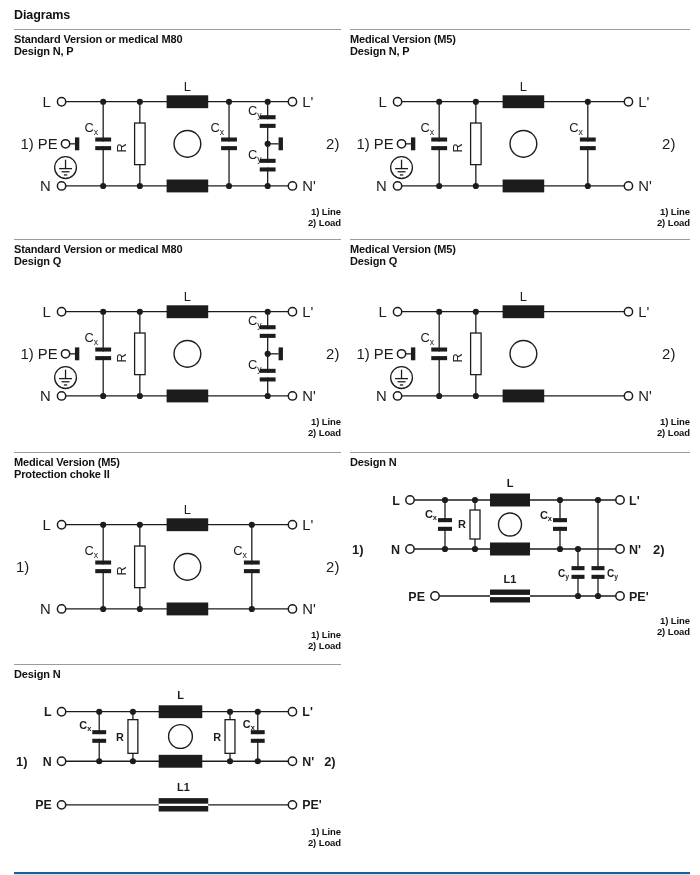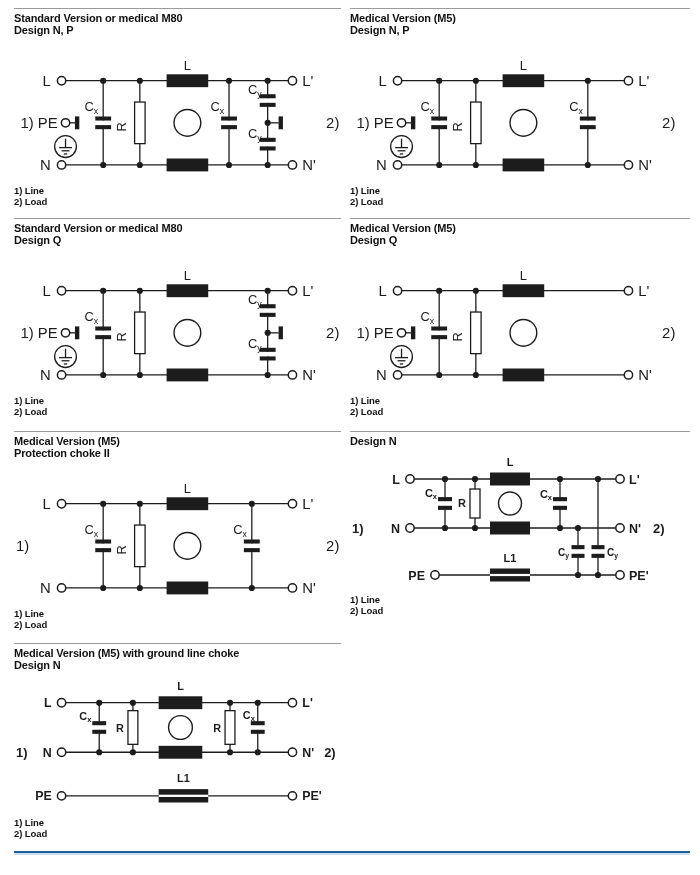--- a/index.html
+++ b/index.html
@@ -14,27 +14,28 @@
     grid-template-columns:327px 340px;
     grid-template-rows:210px 213px 212px 197px;
     column-gap:9px;
   }
   section { border-top:1px solid #9b9b9b; padding-top:3px; box-sizing:border-box; overflow:hidden; }
   section.empty { border-top:none; }
   .h1, .h2 { font-size:11px; font-weight:bold; line-height:12px; letter-spacing:-0.15px; }
   svg.circuit { display:block; }
   svg.twoline { margin-top:15px; }
   svg.ground  { margin-top:2px; }
-  .fns { margin-top:5px; font-size:9.5px; font-weight:bold; line-height:11px; letter-spacing:-0.1px; }
+  .fns { margin-top:5px; font-size:9.5px; font-weight:bold; line-height:11px; letter-spacing:-0.1px;text-align:right; }
   .bottom-rule { margin-top:11px; height:2px; background:#1e5f9e; border-bottom:2px solid #c9def1; }
 </style>
 </head>
 <body>
 
 <div class="page">
+  <h1 class="title">Diagrams</h1>
 
   <div class="grid">
 
     <section>
       <div class="h1">Standard Version or medical M80</div>
       <div class="h2">Design N, P</div>
       <svg class="circuit twoline" width="327" viewBox="0 0 330 130">
           <line x1="52.2" y1="30" x2="276.8" y2="30" stroke="#1c1c1c" stroke-width="1.3"></line>
           <line x1="52.2" y1="115" x2="276.8" y2="115" stroke="#1c1c1c" stroke-width="1.3"></line>
           <rect x="154" y="23.5" width="42" height="13" fill="#1c1c1c"></rect>
@@ -368,21 +369,20 @@
           <text x="2" y="84" font-size="13" text-anchor="start" font-weight="700" fill="#1c1c1c">1)</text>
           <text x="303" y="84" font-size="13" text-anchor="start" font-weight="700" fill="#1c1c1c">2)</text>
         </svg>
       <div class="fns">
         <div>1) Line</div>
         <div>2) Load</div>
       </div>
     </section>
 
     <section>
-      <div class="h1">Medical Version (M5) with ground line choke</div>
       <div class="h2">Design N</div>
       <svg class="circuit ground" width="327" viewBox="0 0 330 140">
           <line x1="52.2" y1="30" x2="276.8" y2="30" stroke="#1c1c1c" stroke-width="1.3"></line>
           <line x1="52.2" y1="80" x2="276.8" y2="80" stroke="#1c1c1c" stroke-width="1.3"></line>
           <line x1="52.2" y1="124" x2="276.8" y2="124" stroke="#1c1c1c" stroke-width="1.3"></line>
           <rect x="146" y="23.5" width="44" height="13" fill="#1c1c1c"></rect>
           <rect x="146" y="73.5" width="44" height="13" fill="#1c1c1c"></rect>
           <circle cx="168" cy="55" r="12" fill="#fff" stroke="#1c1c1c" stroke-width="1.4"></circle>
           <text x="168" y="17" font-size="11" text-anchor="middle" font-weight="700" fill="#1c1c1c">L</text>
           <line x1="86" y1="30" x2="86" y2="80" stroke="#1c1c1c" stroke-width="1.3"></line>

